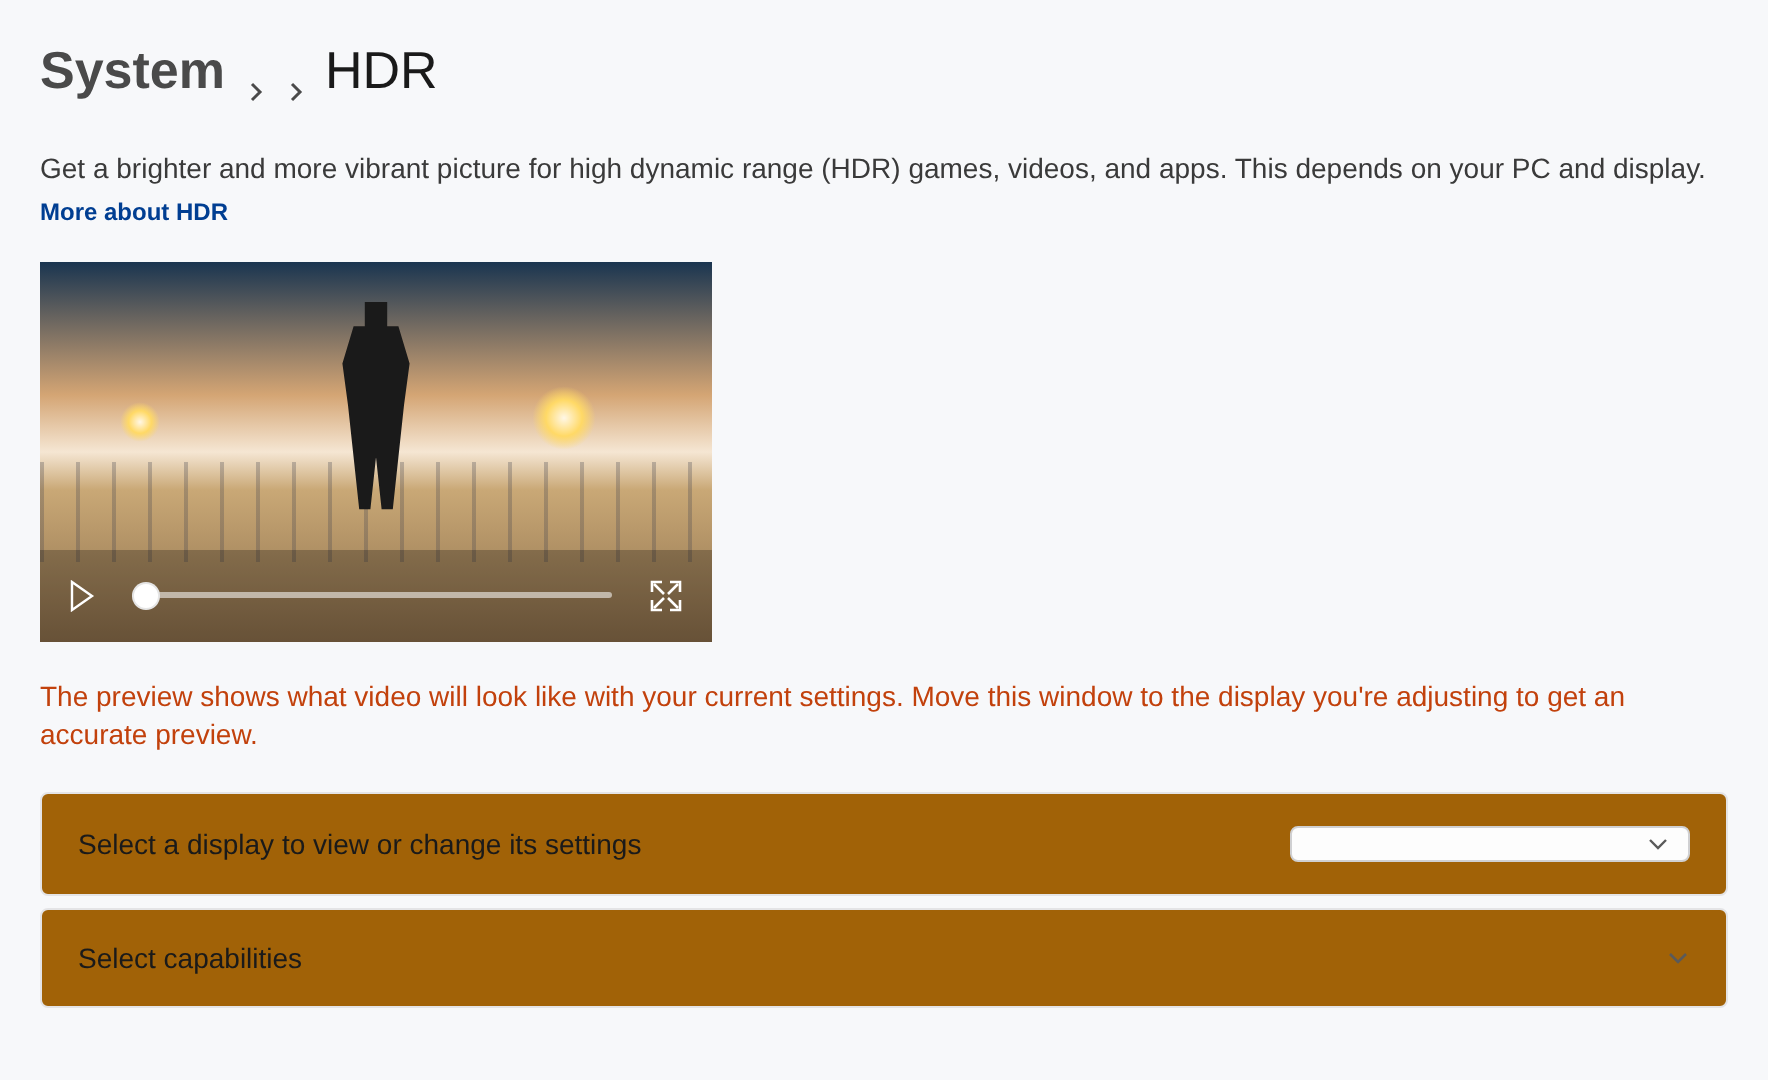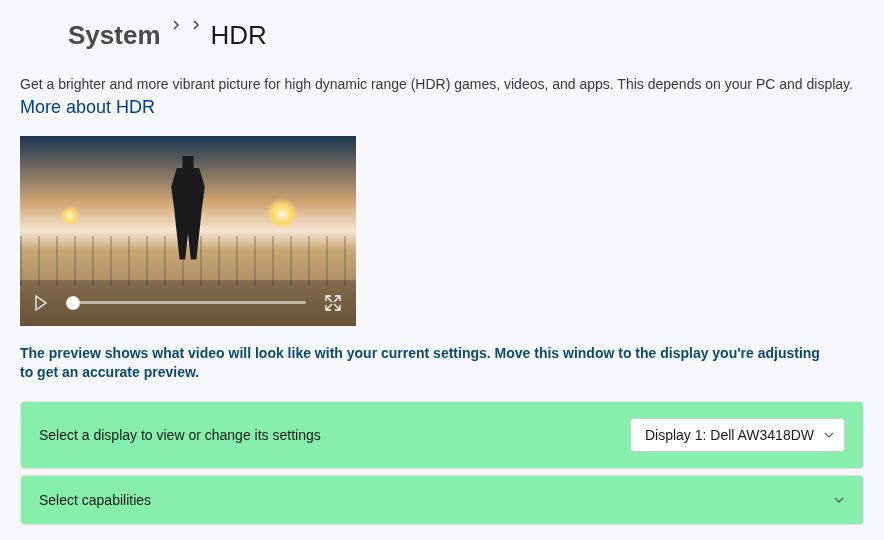--- a/index.html
+++ b/index.html
@@ -11,24 +11,23 @@
       font-family: 'Segoe UI', -apple-system, BlinkMacSystemFont, sans-serif;
       background: #f7f8fa;
       color: #1a1a1a;
       width: 884px;
       height: 540px;
       overflow: hidden;
       padding: 20px;
     }
     .breadcrumb {
       display: flex;
-      align-items: flex-start;
+      align-items: flex-end;
       gap: 10px;
       margin-bottom: 18px;
-      margin-left: 48px;
     }
     .breadcrumb-item {
       font-size: 26px;
       font-weight: 600;
       color: #4a4a4a;
       cursor: pointer;
     }
     .breadcrumb-item.current {
       color: #1a1a1a;
       font-weight: 400;
@@ -40,23 +39,23 @@
       align-items: center;
     }
     .description {
       font-size: 14px;
       color: #3a3a3a;
       margin-bottom: 2px;
       line-height: 1.4;
       margin-top: 24px;
     }
     .link {
-      font-size: 18px;
+      font-size: 12px;
       color: #003e92;
-      font-weight: 400;
+      font-weight: 700;
       cursor: pointer;
       display: inline-block;
       margin-bottom: 18px;
     }
     .video-preview {
       width: 336px;
       height: 190px;
       position: relative;
       background: linear-gradient(180deg, #1a3550 0%, #d4a574 35%, #f5e6d3 50%, #c9a876 60%, #8a6d4a 100%);
       overflow: hidden;
@@ -135,28 +134,27 @@
       border: 1px solid rgba(0,0,0,0.1);
     }
     .fullscreen-btn {
       color: white;
       cursor: pointer;
       display: flex;
       align-items: center;
     }
     .preview-note {
       font-size: 14px;
-      color: #0c4a6e;
+      color: #c2410c;
       line-height: 1.4;
       margin-bottom: 18px;
       max-width: 810px;
-      font-weight: bold;
     }
     .settings-row {
-      background: #86efac;
+      background: #a16207;
       border: 1px solid #e4e4e6;
       border-radius: 4px;
       padding: 16px 18px;
       display: flex;
       align-items: center;
       justify-content: space-between;
       margin-bottom: 6px;
     }
     .settings-label {
       font-size: 14px;
@@ -230,21 +228,20 @@
       </svg>
     </div>
   </div>
 </div>
 
 <p class="preview-note">The preview shows what video will look like with your current settings. Move this window to the display you're adjusting to get an accurate preview.</p>
 
 <div class="settings-row">
   <span class="settings-label">Select a display to view or change its settings</span>
   <div class="dropdown">
-    <span>Display 1: Dell AW3418DW</span>
     <span class="dropdown-chevron">
       <svg width="10" height="10" viewBox="0 0 10 10">
           <path d="M1 3 L5 7 L9 3" stroke="currentColor" stroke-width="1.2" fill="none"></path>
         </svg>
     </span>
   </div>
 </div>
 
 <div class="settings-row">
   <span class="settings-label">Select capabilities</span>

